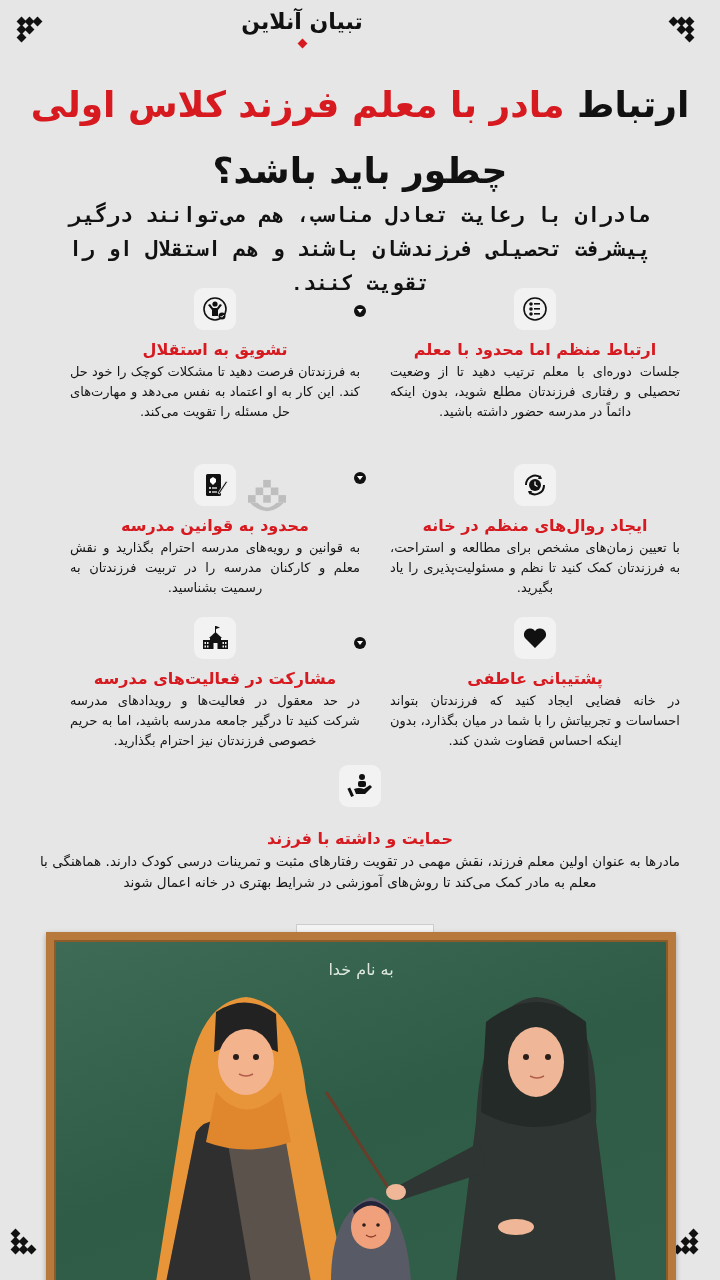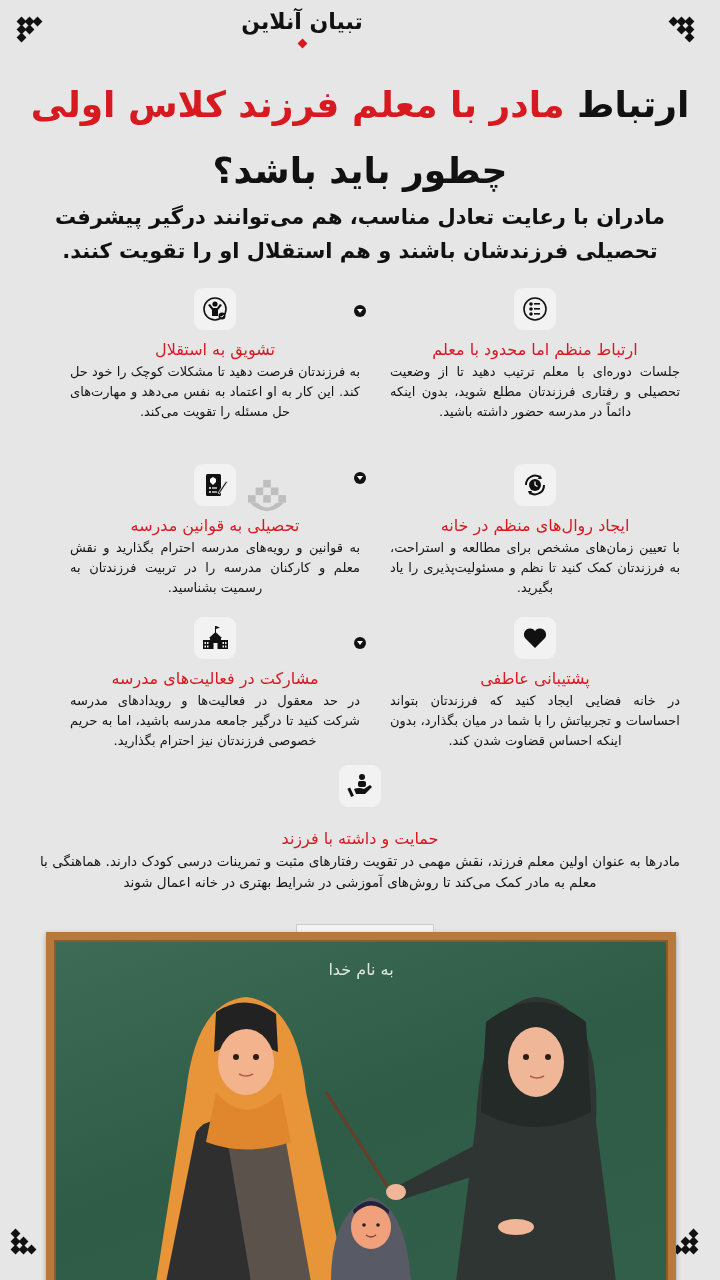--- a/index.html
+++ b/index.html
@@ -19,26 +19,26 @@
 
   .logo { position: absolute; top: 8px; left: 0; width: 604px; text-align: center; }
   .logo-fa { font-family: "DejaVu Sans", sans-serif; font-weight: bold; font-size: 22px; color: #111; line-height: 28px; direction: rtl; }
   .logo-en { font-family: "DejaVu Sans Mono", monospace; font-size: 15px; letter-spacing: 1px; color: #111; line-height: 18px; }
   .logo-diamond { width: 7px; height: 7px; background: #d71920; transform: rotate(45deg); margin: 4px auto 0; }
 
   .headline { position: absolute; top: 80px; left: 0; width: 720px; text-align: center; direction: rtl; }
   .headline .line1 { font-size: 36px; font-weight: bold; line-height: 50px; }
   .headline .line2 { font-size: 36px; font-weight: bold; line-height: 50px; margin-top: 16px; }
   .red { color: #d71920; }
-  .subhead { position: absolute; top: 200px; left: 40px; width: 640px; text-align: center; direction: rtl; font-size: 21px; font-weight: bold; line-height: 34px; }
+  .subhead { position: absolute; top: 200px; left: 40px; width: 640px; text-align: center; direction: rtl; font-size: 21px; font-weight: bold; line-height: 34px; font-family: Liberation Mono, monospace; }
 
   .item { position: absolute; width: 290px; text-align: center; direction: rtl; }
   .icon-box { width: 42px; height: 42px; background: #f2f2f2; border-radius: 9px; margin: 0 auto 8px; display: flex; align-items: center; justify-content: center; }
   .icon-box svg { width: 28px; height: 28px; }
-  .item-title { color: #d71920; font-weight: normal; font-size: 16px; line-height: 24px; }
+  .item-title { color: #d71920; font-weight: bold; font-size: 16px; line-height: 24px; }
   .item-body { font-size: 13px; font-weight: normal; line-height: 20px; text-align: justify; text-align-last: center; color: #151515; }
 
   .col-right { left: 390px; }
   .col-left { left: 70px; }
 
   .divider-dot { position: absolute; left: 354px; width: 12px; height: 12px; background: #111; border-radius: 50%; }
   .divider-dot::after { content: ""; position: absolute; left: 3px; top: 4px; border-left: 3px solid transparent; border-right: 3px solid transparent; border-top: 4px solid #fff; }
 
   .watermark { position: absolute; left: 248px; top: 478px; width: 38px; height: 38px; opacity: 0.35; }
 
@@ -167,21 +167,21 @@
     <svg viewBox="0 0 28 28">
         <rect x="5" y="3" width="15" height="22" rx="1.5" fill="#111"></rect>
         <path d="M9 8 L12 6 L15 8 L15 11 Q12 14 12 14 Q9 11 9 11Z" fill="#fff"></path>
         <circle cx="9" cy="17" r="1" fill="#fff"></circle>
         <circle cx="9" cy="21" r="1" fill="#fff"></circle>
         <rect x="11" y="16.4" width="5" height="1.2" fill="#fff"></rect>
         <rect x="11" y="20.4" width="5" height="1.2" fill="#fff"></rect>
         <path d="M17 22 L25 10 L26.5 11 L18.5 23Z" fill="#111" stroke="#f2f2f2" stroke-width="0.8"></path>
       </svg>
   </div>
-  <div class="item-title">تحصیلی به قوانین مدرسه</div>
+  <div class="item-title">محدود به قوانین مدرسه</div>
   <div class="item-body">به قوانین و رویه‌های مدرسه احترام بگذارید و نقش معلم و کارکنان مدرسه را در تربیت فرزندتان به رسمیت بشناسید.</div>
 </div>
 
 <div class="item col-right" style="top:617px">
   <div class="icon-box">
     <svg viewBox="0 0 28 28">
         <path d="M14 24 L4 14 A5.5 5.5 0 0 1 14 7 A5.5 5.5 0 0 1 24 14Z" fill="#111"></path>
       </svg>
   </div>
   <div class="item-title">پشتیبانی عاطفی</div>

